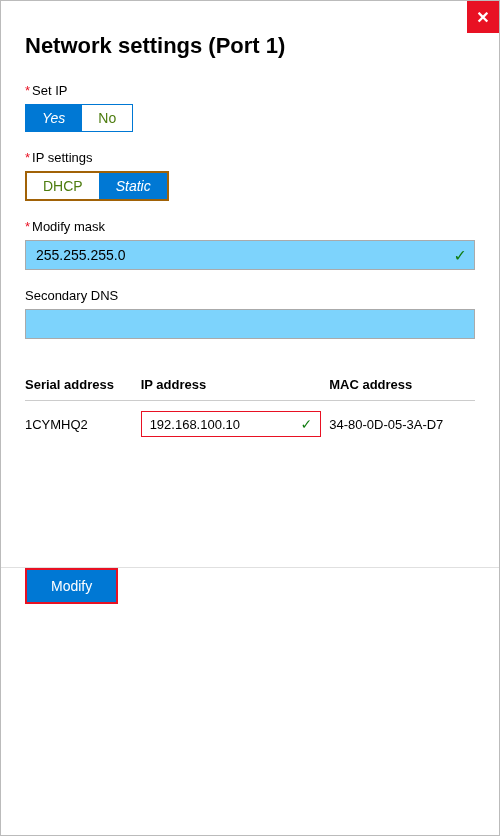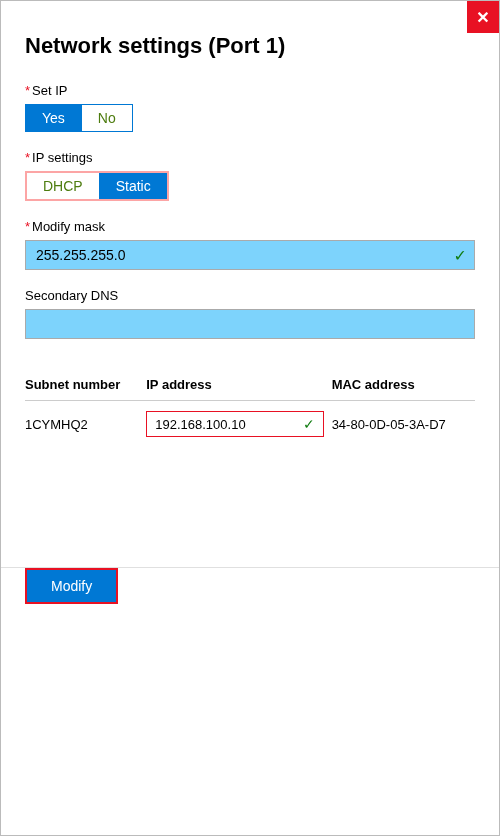--- a/index.html
+++ b/index.html
@@ -83,29 +83,30 @@
       cursor: pointer;
       background: #fff;
       color: #4d7c0f;
       min-width: 48px;
       text-align: center;
     }
 
     .toggle-btn.active {
       background: #0078d4;
       color: #fff;
+      font-style: italic;
     }
 
     .toggle-btn:first-child {
       border-right: none;
     }
 
     
     .ip-settings-group .toggle-group {
-      border: 2px solid #fca5a5;
+      border: 2px solid #a16207;
       display: inline-flex;
       justify-content: center;
     }
 
     .ip-settings-group .toggle-btn {
       border: none;
       border-right: 1px solid #0078d4;
     }
 
     .ip-settings-group .toggle-btn:last-child {
@@ -254,21 +255,21 @@
 
     <div class="field-group">
       <div class="field-label">Secondary DNS</div>
       <input class="text-input" type="text" value="" style="">
     </div>
 
     <div class="table-section">
       <table class="info-table">
         <thead>
           <tr>
-            <th>Subnet number</th>
+            <th>Serial address</th>
             <th>IP address</th>
             <th>MAC address</th>
           </tr>
         </thead>
         <tbody id="table-body">
           <tr>
             <td>1CYMHQ2</td>
             <td>
               <div class="ip-cell">
                 <span class="ip-cell-text">192.168.100.10</span>

